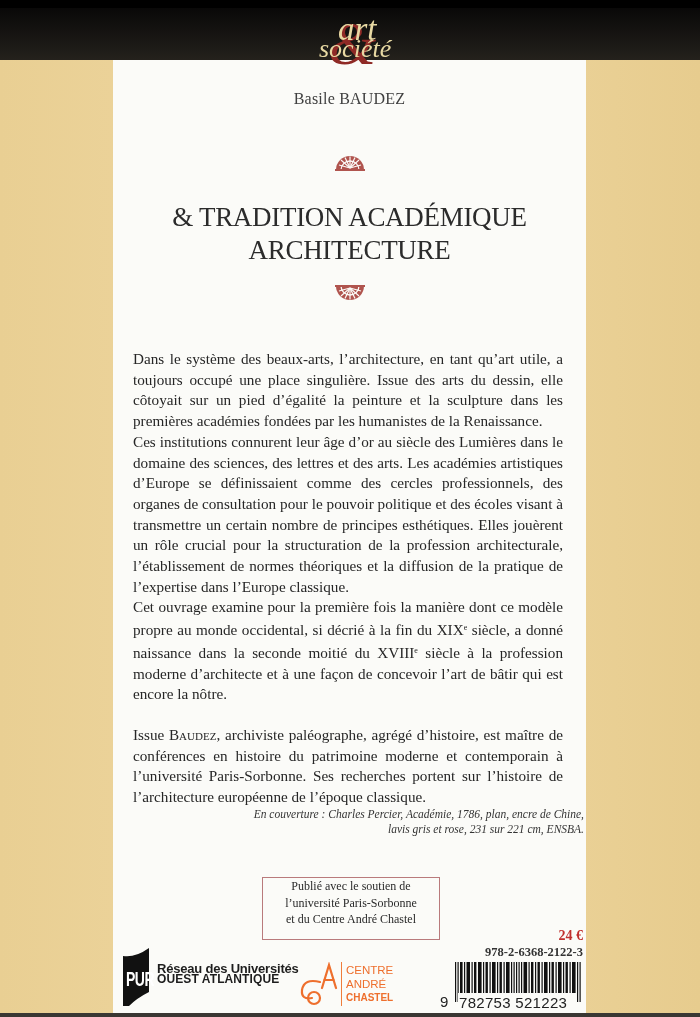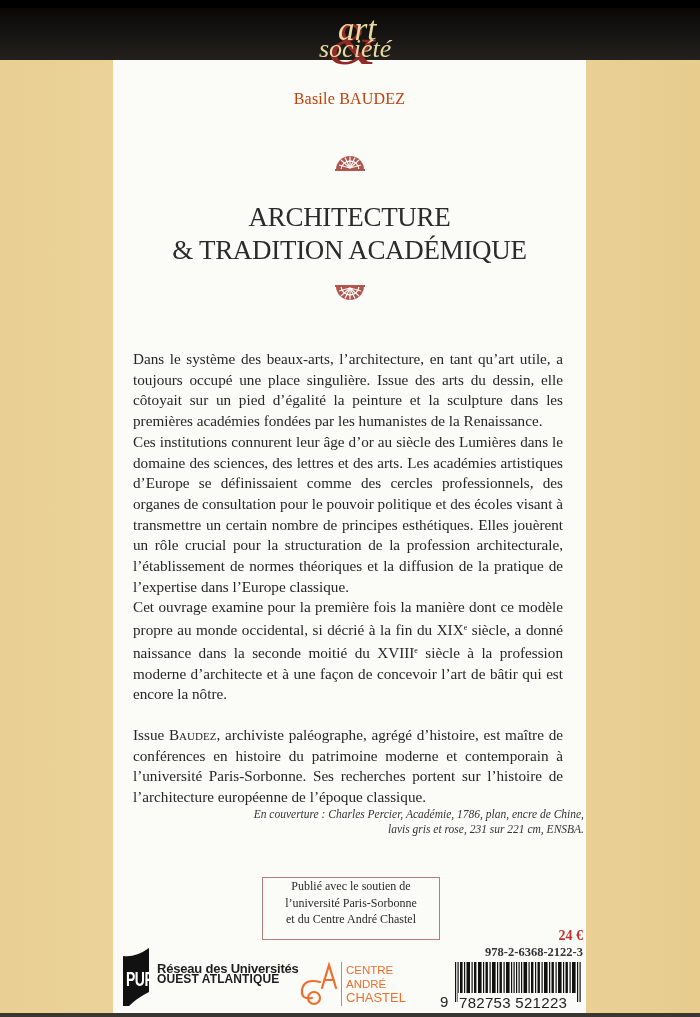--- a/index.html
+++ b/index.html
@@ -66,21 +66,21 @@
       line-height: 1;
     }
     .series-logo .w1 { left: 38px; top: 7px; font-size: 33px; }
     .series-logo .w2 { left: 19px; top: 30px; font-size: 26px; }
 
     .author {
       position: absolute;
       left: 113px; top: 90px; width: 473px;
       text-align: center;
       font-size: 16px;
-      color: #c2410c;
+      color: #404040;
       letter-spacing: 0.2px;
     }
 
     .fan {
       position: absolute;
       width: 30px; height: 16px;
     }
     .fan-top { left: 335px; top: 155px; }
     .fan-bottom { left: 335px; top: 285px; }
 
@@ -211,21 +211,21 @@
       background: #f07d3b;
     }
     .cac-text {
       position: absolute;
       left: 346px; top: 963px;
       font-family: "Liberation Sans", sans-serif;
       color: #ee6f2d;
       font-size: 11.5px;
       line-height: 14px;
     }
-    .cac-text .b { font-weight: normal; font-size: 13px; }
+    .cac-text .b { font-weight: bold; font-size: 10px; }
   </style>
 </head>
 <body>
 
 <div class="cover-bg"></div>
 <div class="top-band"></div>
 <div class="panel"></div>
 <div class="bottom-edge"></div>
 
 <div class="series-logo">
@@ -245,22 +245,22 @@
     <line x1="15" y1="13" x2="10" y2="2.5"></line>
     <line x1="15" y1="13" x2="15" y2="1.5"></line>
     <line x1="15" y1="13" x2="20" y2="2.5"></line>
     <line x1="15" y1="13" x2="24" y2="5"></line>
     <line x1="15" y1="13" x2="26" y2="10"></line>
   </g>
   <rect x="0" y="14" width="30" height="2" fill="#b0544e"></rect>
 </svg>
 
 <div class="title">
+  <div>&amp; TRADITION ACADÉMIQUE</div>
   <div>ARCHITECTURE</div>
-  <div>&amp; TRADITION ACADÉMIQUE</div>
 </div>
 
 <svg class="fan fan-bottom" viewBox="0 0 30 16">
   <g transform="translate(0,16) scale(1,-1)">
     <path d="M1 15 A14 14 0 0 1 29 15 Z" fill="#b0544e"></path>
     <path d="M6 15 A9 9 0 0 1 24 15" fill="none" stroke="#fbfbf8" stroke-width="1.3"></path>
     <g stroke="#fbfbf8" stroke-width="1.2">
       <line x1="15" y1="13" x2="4" y2="10"></line>
       <line x1="15" y1="13" x2="6" y2="5"></line>
       <line x1="15" y1="13" x2="10" y2="2.5"></line>

